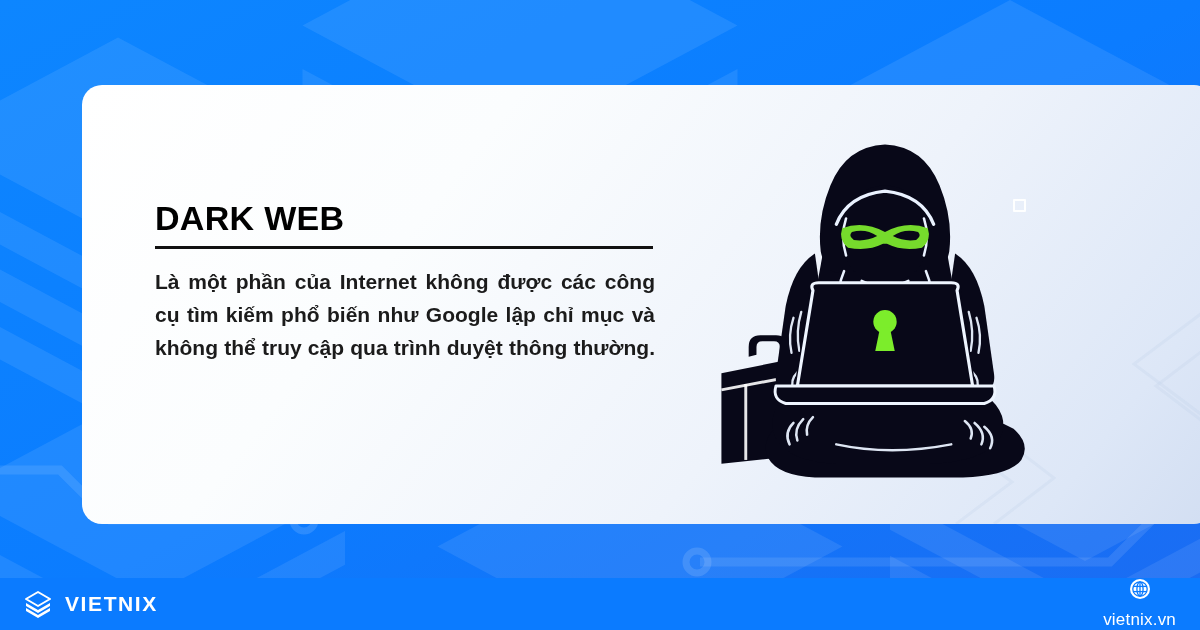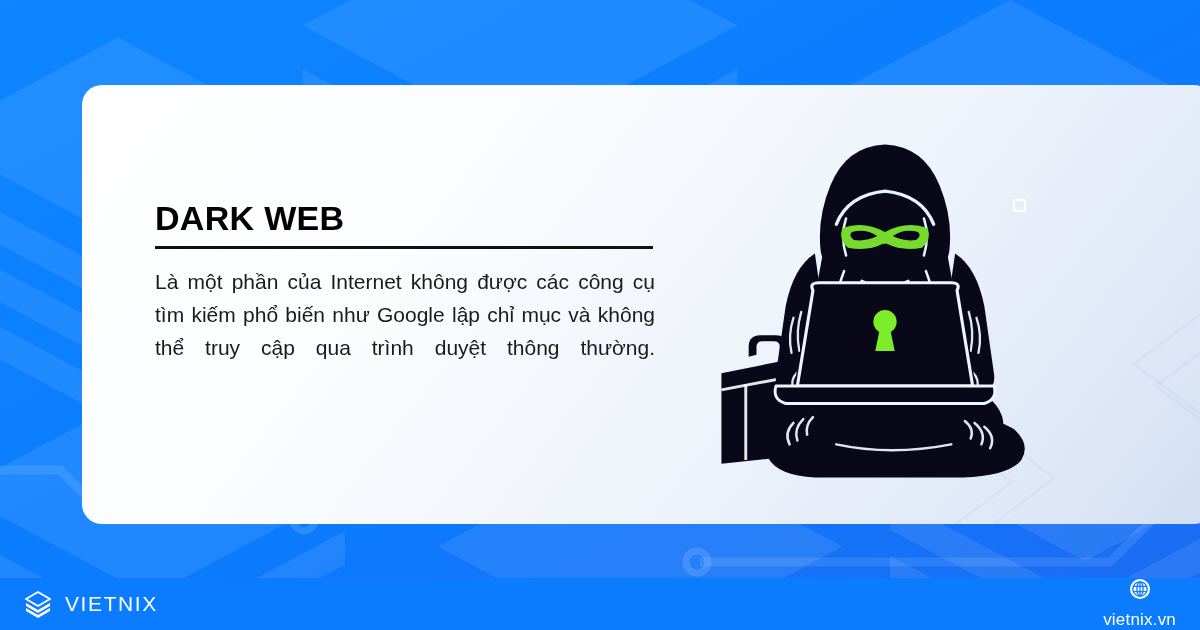--- a/index.html
+++ b/index.html
@@ -81,21 +81,21 @@
   }
 
   #body-text {
     margin-top: 16px;
     width: 500px;
     font-size: 21px;
     line-height: 33px;
     color: #1b1b1b;
     text-align: justify;
     text-justify: inter-word;
-    font-weight: 400;
+    font-weight: 700;
   }
   #body-text::after {
     content: "";
     display: inline-block;
     width: 100%;
   }
 
   
   #hacker {
     position: absolute;
@@ -132,21 +132,21 @@
   }
 
   #brand {
     display: flex;
     align-items: center;
     gap: 11px;
   }
   #brand-name {
     color: #ffffff;
     font-size: 21px;
-    font-weight: normal;
+    font-weight: bold;
     letter-spacing: 1.6px;
   }
 
   #site {
     display: flex;
     align-items: center;
     gap: 10px;
     flex-direction: column;
   }
   #site-url {

